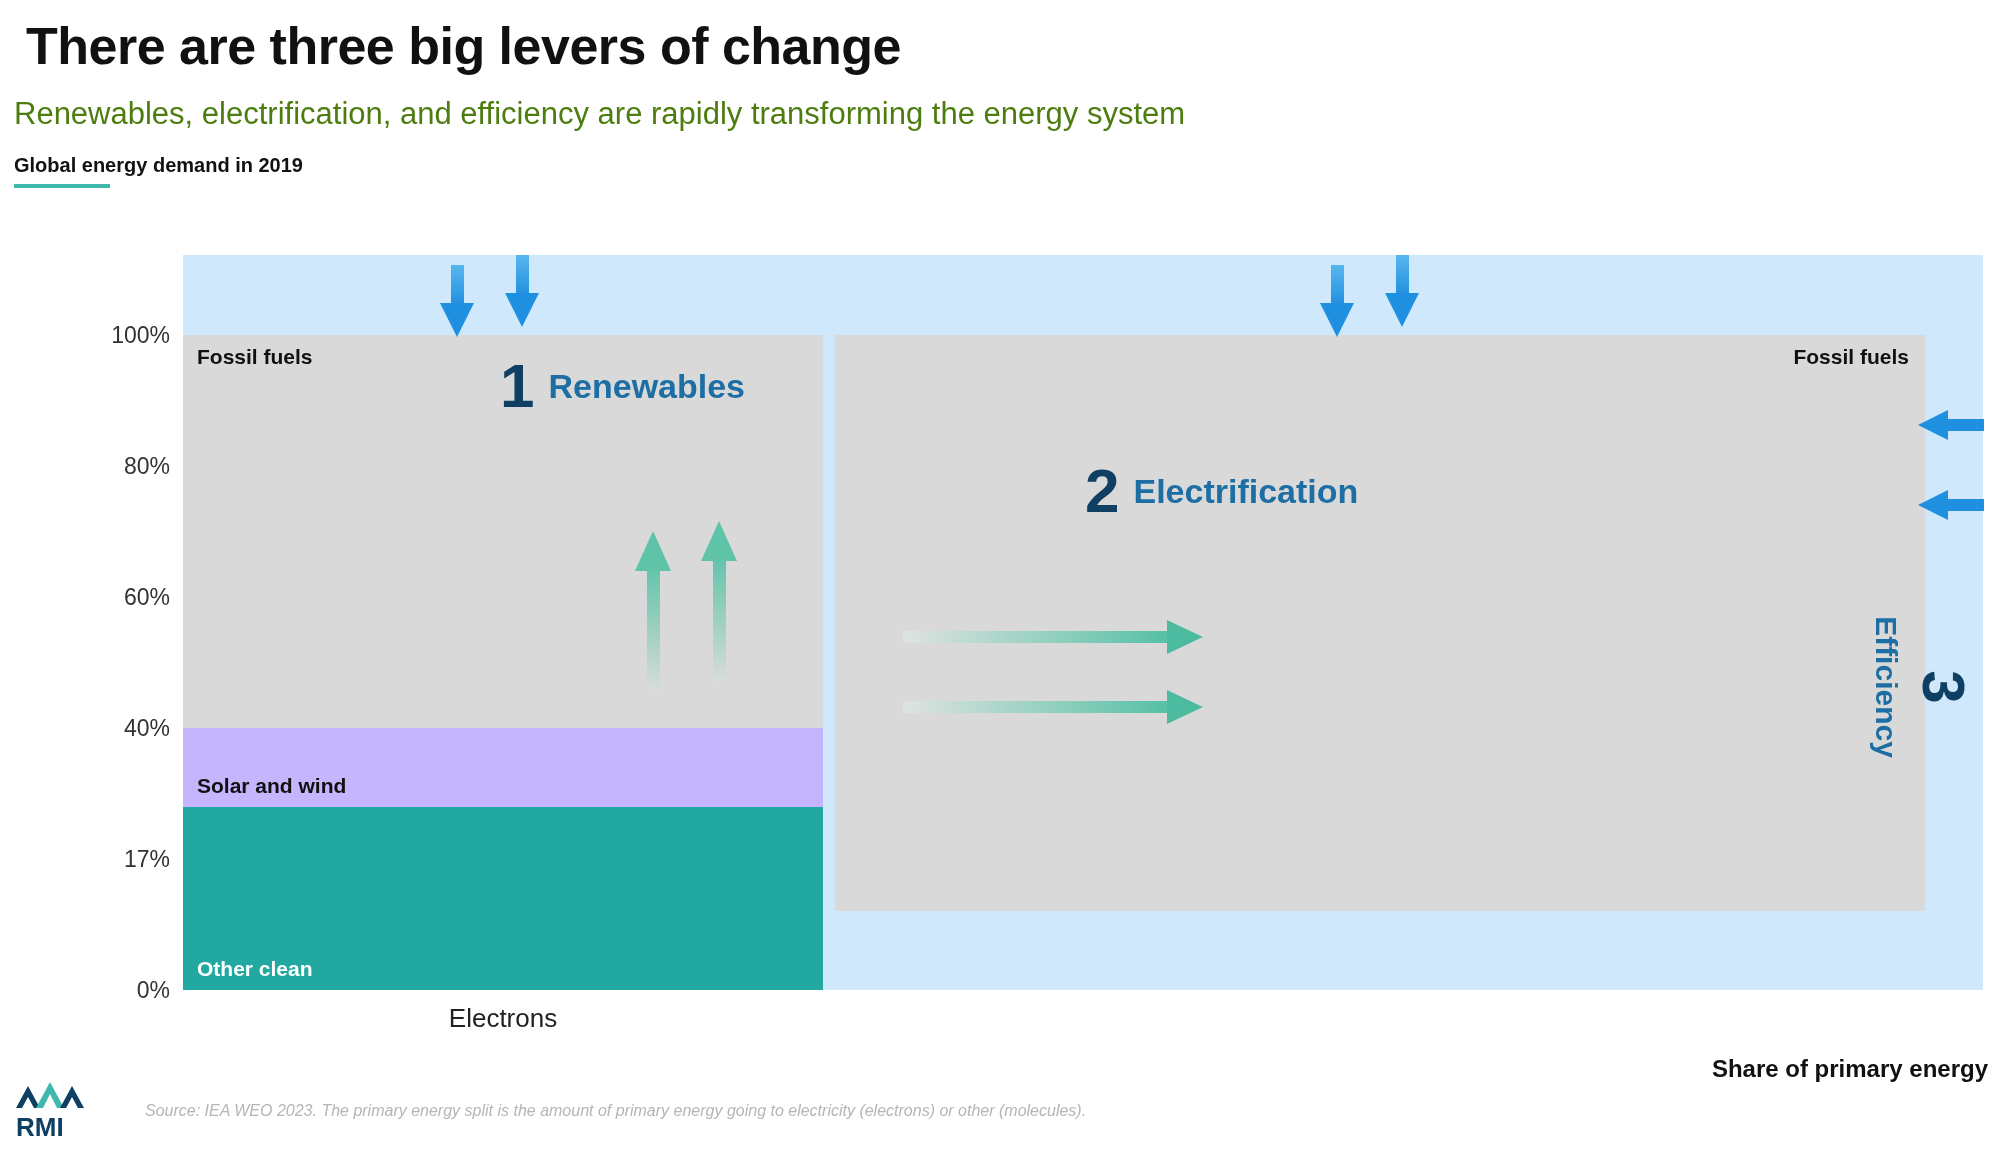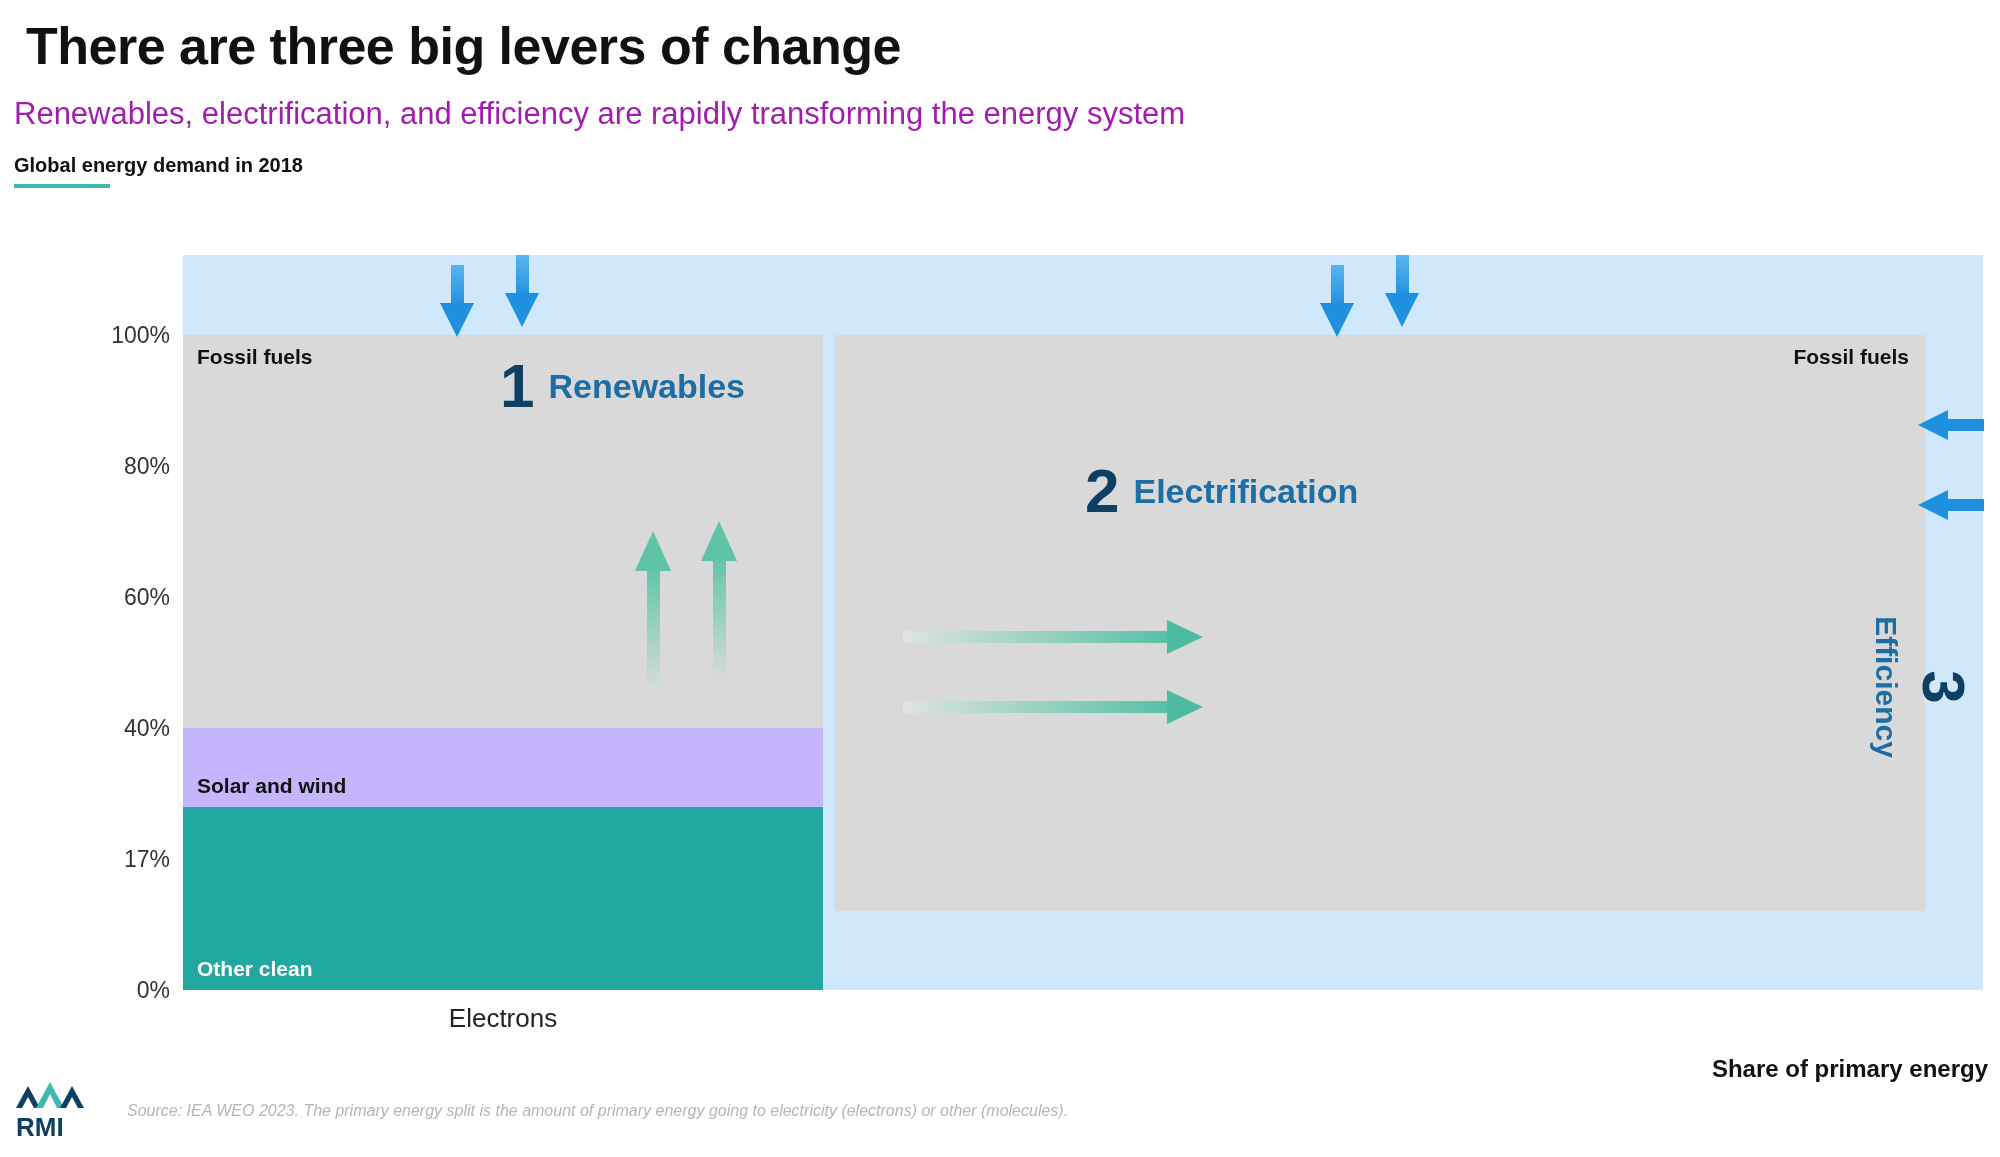--- a/index.html
+++ b/index.html
@@ -15,21 +15,21 @@
   }
 
   
   #header { position: absolute; left: 14px; top: 6px; width: 1700px; }
   #page-title {
     font-size: 52px; font-weight: bold; letter-spacing: -0.5px;
     color: #111111; line-height: 1.08; margin: 12px;
     font-family: "Liberation Sans", sans-serif;
   }
   #page-subtitle {
-    font-size: 31px; font-weight: 400; color: #a21caf;
+    font-size: 31px; font-weight: 400; color: #4d7c0f;
     margin-top: 22px; line-height: 1.15;
   }
   #chart-eyebrow-wrap { margin-top: 22px; display: inline-block; }
   #chart-eyebrow {
     font-size: 20px; font-weight: bold; color: #111111;
     padding-bottom: 7px; display: block;
   }
   #chart-eyebrow-rule {
     height: 4px; width: 96px; background: #3fb8ad; display: block;
   }
@@ -171,35 +171,35 @@
     flex-direction: column; gap: 10px;
     transform: rotate(90deg);
     transform-origin: center center;
   }
   #lever-efficiency .lever-num  { font-size: 60px; }
   #lever-efficiency .lever-text { font-size: 30px; }
 
   
   #footer {
     position: absolute; left: 14px; top: 1078px;
-    display: flex; align-items: center; 
+    display: flex; align-items: center; gap: 18px;
   }
   #rmi-logo { width: 74px; height: 66px; flex: 0 0 auto; }
   #source-note {
     font-size: 16px; font-style: italic; color: #b5b5b5; margin-left: 39px;
   }
 </style>
 </head>
 <body>
 
 <div id="header">
   <div id="page-title">There are three big levers of change</div>
   <div id="page-subtitle">Renewables, electrification, and efficiency are rapidly transforming the energy system</div>
   <div id="chart-eyebrow-wrap">
-    <span id="chart-eyebrow">Global energy demand in 2018</span>
+    <span id="chart-eyebrow">Global energy demand in 2019</span>
     <span id="chart-eyebrow-rule"></span>
   </div>
 </div>
 
 <div id="chart-area">
 
   <div id="primary-backdrop"></div>
 
   <div id="y-ticks">
     <div class="ytick" style="top:0%">100%</div>

